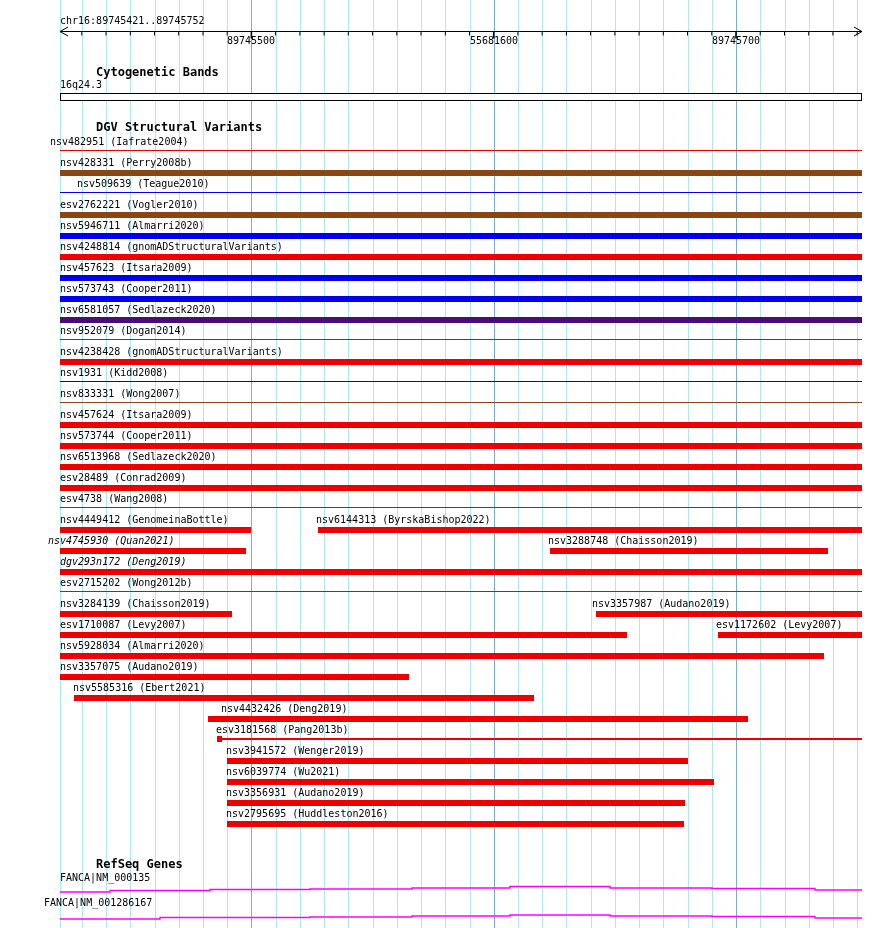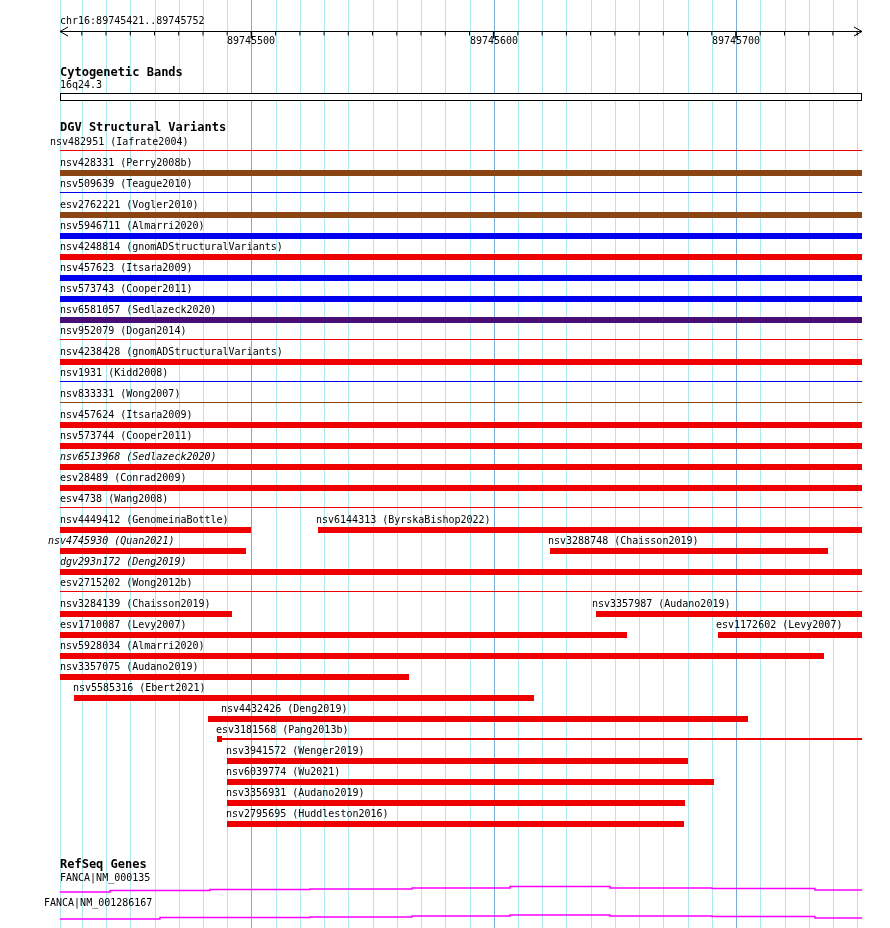--- a/index.html
+++ b/index.html
@@ -1,19 +1,19 @@
 <!DOCTYPE html>
 <html><head>
 <meta charset="utf-8">
 <style>
   html,body { margin:0; padding:0; background:#fff; }
   .stage { position:relative; width:890px; height:928px; background:#ffffff; overflow:hidden;
            font-family:"DejaVu Sans Mono", monospace; }
   .lbl { position:absolute; font-size:10px; line-height:11px; color:#000; white-space:nowrap; }
-  .hdr { position:absolute; font-size:12px; line-height:12px; font-weight:bold; color:#000; white-space:nowrap; }
+  .hdr { position:absolute; font-size:12px; line-height:12px; font-weight:bold; color:#000; white-space:nowrap;margin-left:36px; }
   .gridline { position:absolute; top:0; width:1px; height:928px; }
   .bar { position:absolute; }
   .ticklbl { position:absolute; font-size:10px; line-height:11px; color:#000; width:60px; text-align:center; }
   #ruler-svg { position:absolute; left:0; top:0; }
   #cytoband { position:absolute; left:60px; top:93px; width:800px; height:6px;
               background:#ffffff; border:1px solid #000; }
   #gene-svg { position:absolute; left:0; top:0; }
 </style>
 </head>
 <body>
@@ -91,35 +91,35 @@
       <line x1="711.8" y1="31.5" x2="711.8" y2="35.5" stroke="#000000" stroke-width="1"></line>
       <line x1="736.0" y1="31.5" x2="736.0" y2="38.5" stroke="#000000" stroke-width="1.6"></line>
       <line x1="760.2" y1="31.5" x2="760.2" y2="35.5" stroke="#000000" stroke-width="1"></line>
       <line x1="784.5" y1="31.5" x2="784.5" y2="35.5" stroke="#000000" stroke-width="1"></line>
       <line x1="808.7" y1="31.5" x2="808.7" y2="35.5" stroke="#000000" stroke-width="1"></line>
       <line x1="832.9" y1="31.5" x2="832.9" y2="35.5" stroke="#000000" stroke-width="1"></line>
       <line x1="857.2" y1="31.5" x2="857.2" y2="35.5" stroke="#000000" stroke-width="1"></line>
     </svg>
   <div id="ruler-labels">
       <div class="ticklbl" style="left: 221px; top: 35px;">89745500</div>
-      <div class="ticklbl" style="left: 464px; top: 35px;">89745600</div>
+      <div class="ticklbl" style="left: 464px; top: 35px;">55681600</div>
       <div class="ticklbl" style="left: 706px; top: 35px;">89745700</div>
     </div>
 
   <div class="hdr" style="left:60px; top:66px;">Cytogenetic Bands</div>
   <div class="lbl" style="left:60px; top:79px;">16q24.3</div>
   <div id="cytoband"></div>
 
   <div class="hdr" style="left:60px; top:121px;">DGV Structural Variants</div>
   <div id="tracks">
       <div class="lbl" style="left: 50px; top: 136px;">nsv482951 (Iafrate2004)</div>
       <div class="bar" style="left: 60px; top: 150px; width: 802px; height: 1px; background: rgb(238, 0, 0);"></div>
       <div class="lbl" style="left: 60px; top: 157px;">nsv428331 (Perry2008b)</div>
       <div class="bar" style="left: 60px; top: 170px; width: 802px; height: 6px; background: rgb(139, 69, 19);"></div>
-      <div class="lbl" style="left: 60px; top: 178px;">nsv509639 (Teague2010)</div>
+      <div class="lbl" style="left: 60px; top: 178px; padding-left: 17px;">nsv509639 (Teague2010)</div>
       <div class="bar" style="left: 60px; top: 192px; width: 802px; height: 1px; background: rgb(0, 0, 238);"></div>
       <div class="lbl" style="left: 60px; top: 199px;">esv2762221 (Vogler2010)</div>
       <div class="bar" style="left: 60px; top: 212px; width: 802px; height: 6px; background: rgb(139, 69, 19);"></div>
       <div class="lbl" style="left: 60px; top: 220px;">nsv5946711 (Almarri2020)</div>
       <div class="bar" style="left: 60px; top: 233px; width: 802px; height: 6px; background: rgb(0, 0, 238);"></div>
       <div class="lbl" style="left: 60px; top: 241px;">nsv4248814 (gnomADStructuralVariants)</div>
       <div class="bar" style="left: 60px; top: 254px; width: 802px; height: 6px; background: rgb(238, 0, 0);"></div>
       <div class="lbl" style="left: 60px; top: 262px;">nsv457623 (Itsara2009)</div>
       <div class="bar" style="left: 60px; top: 275px; width: 802px; height: 6px; background: rgb(0, 0, 238);"></div>
       <div class="lbl" style="left: 60px; top: 283px; text-align: center;">nsv573743 (Cooper2011)</div>
@@ -131,21 +131,21 @@
       <div class="lbl" style="left: 60px; top: 346px;">nsv4238428 (gnomADStructuralVariants)</div>
       <div class="bar" style="left: 60px; top: 359px; width: 802px; height: 6px; background: rgb(238, 0, 0);"></div>
       <div class="lbl" style="left: 60px; top: 367px;">nsv1931 (Kidd2008)</div>
       <div class="bar" style="left: 60px; top: 381px; width: 802px; height: 1px; background: rgb(0, 0, 238);"></div>
       <div class="lbl" style="left: 60px; top: 388px;">nsv833331 (Wong2007)</div>
       <div class="bar" style="left: 60px; top: 402px; width: 802px; height: 1px; background: rgb(139, 69, 19);"></div>
       <div class="lbl" style="left: 60px; top: 409px;">nsv457624 (Itsara2009)</div>
       <div class="bar" style="left: 60px; top: 422px; width: 802px; height: 6px; background: rgb(238, 0, 0);"></div>
       <div class="lbl" style="left: 60px; top: 430px;">nsv573744 (Cooper2011)</div>
       <div class="bar" style="left: 60px; top: 443px; width: 802px; height: 6px; background: rgb(238, 0, 0);"></div>
-      <div class="lbl" style="left: 60px; top: 451px; font-style: italic;">nsv6513968 (Sedlazeck2020)</div>
+      <div class="lbl" style="left: 60px; top: 451px;">nsv6513968 (Sedlazeck2020)</div>
       <div class="bar" style="left: 60px; top: 464px; width: 802px; height: 6px; background: rgb(238, 0, 0);"></div>
       <div class="lbl" style="left: 60px; top: 472px;">esv28489 (Conrad2009)</div>
       <div class="bar" style="left: 60px; top: 485px; width: 802px; height: 6px; background: rgb(238, 0, 0);"></div>
       <div class="lbl" style="left: 60px; top: 493px;">esv4738 (Wang2008)</div>
       <div class="bar" style="left: 60px; top: 507px; width: 802px; height: 1px; background: rgb(238, 0, 0);"></div>
       <div class="lbl" style="left: 60px; top: 514px; text-align: center;">nsv4449412 (GenomeinaBottle)</div>
       <div class="bar" style="left: 60px; top: 527px; width: 191px; height: 6px; background: rgb(238, 0, 0);"></div>
       <div class="lbl" style="left: 316px; top: 514px;">nsv6144313 (ByrskaBishop2022)</div>
       <div class="bar" style="left: 318px; top: 527px; width: 544px; height: 6px; background: rgb(238, 0, 0);"></div>
       <div class="lbl" style="left: 48px; top: 535px; font-style: italic;">nsv4745930 (Quan2021)</div>

